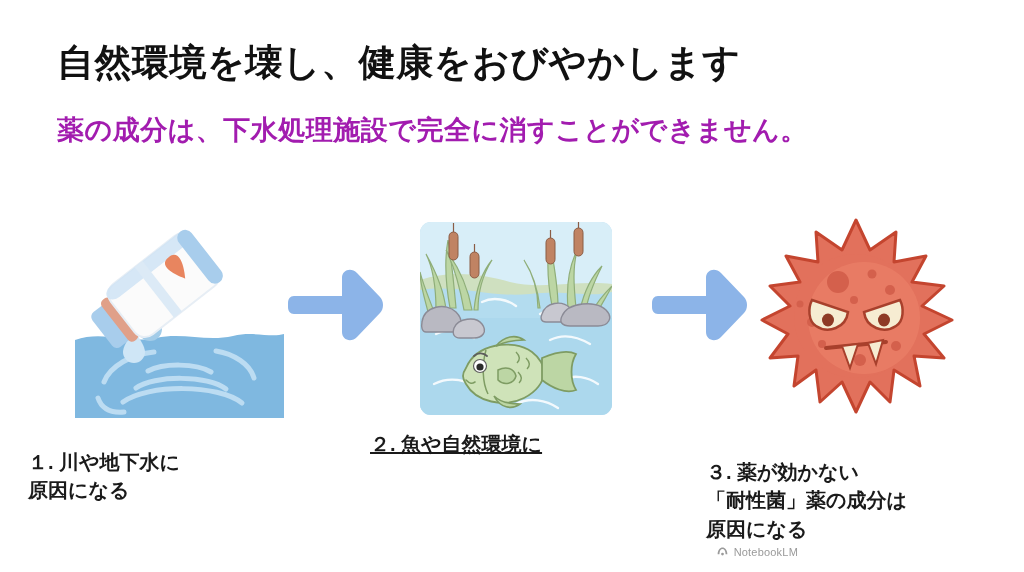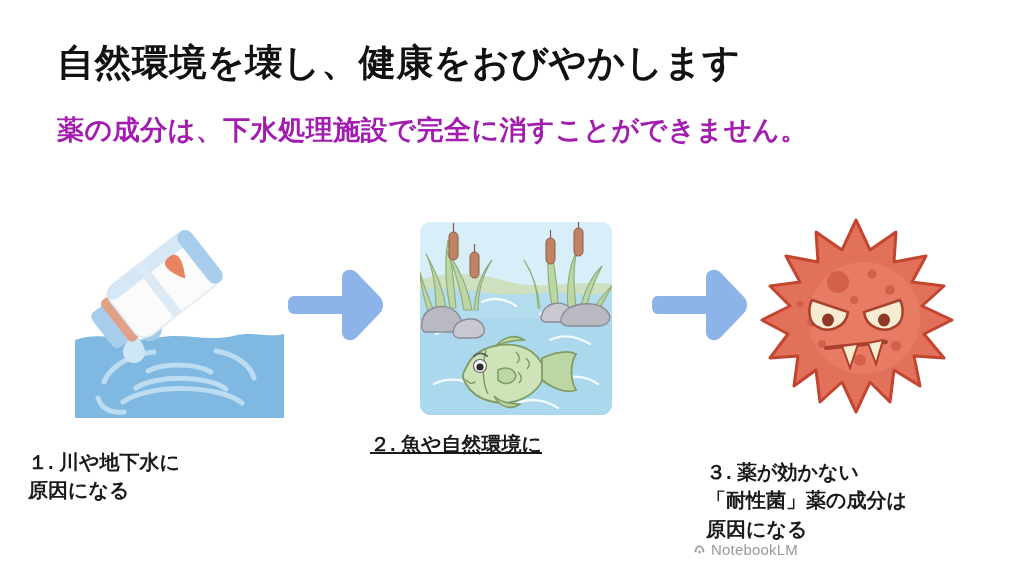--- a/index.html
+++ b/index.html
@@ -55,21 +55,21 @@
   .pond{
     position:absolute;left:50px;top:10px;
     width:192px;height:193px;border-radius:11px;overflow:hidden;
     background:#bfe0f2;
   }
 
   
   .watermark{
     position:absolute;right:18px;bottom:14px;
     display:flex;align-items:center;gap:5px;
-    color:#9a9a9a;font-size:15px;letter-spacing:0.2px;
+    color:#9a9a9a;font-size:11px;letter-spacing:0.2px;
   }
   .watermark svg{display:block;}
 </style>
 </head>
 <body>
 
 <div class="slide">
 
   <div class="title">自然環境を壊し、健康をおびやかします</div>
   <div class="subtitle">薬の成分は、下水処理施設で完全に消すことができません。</div>

